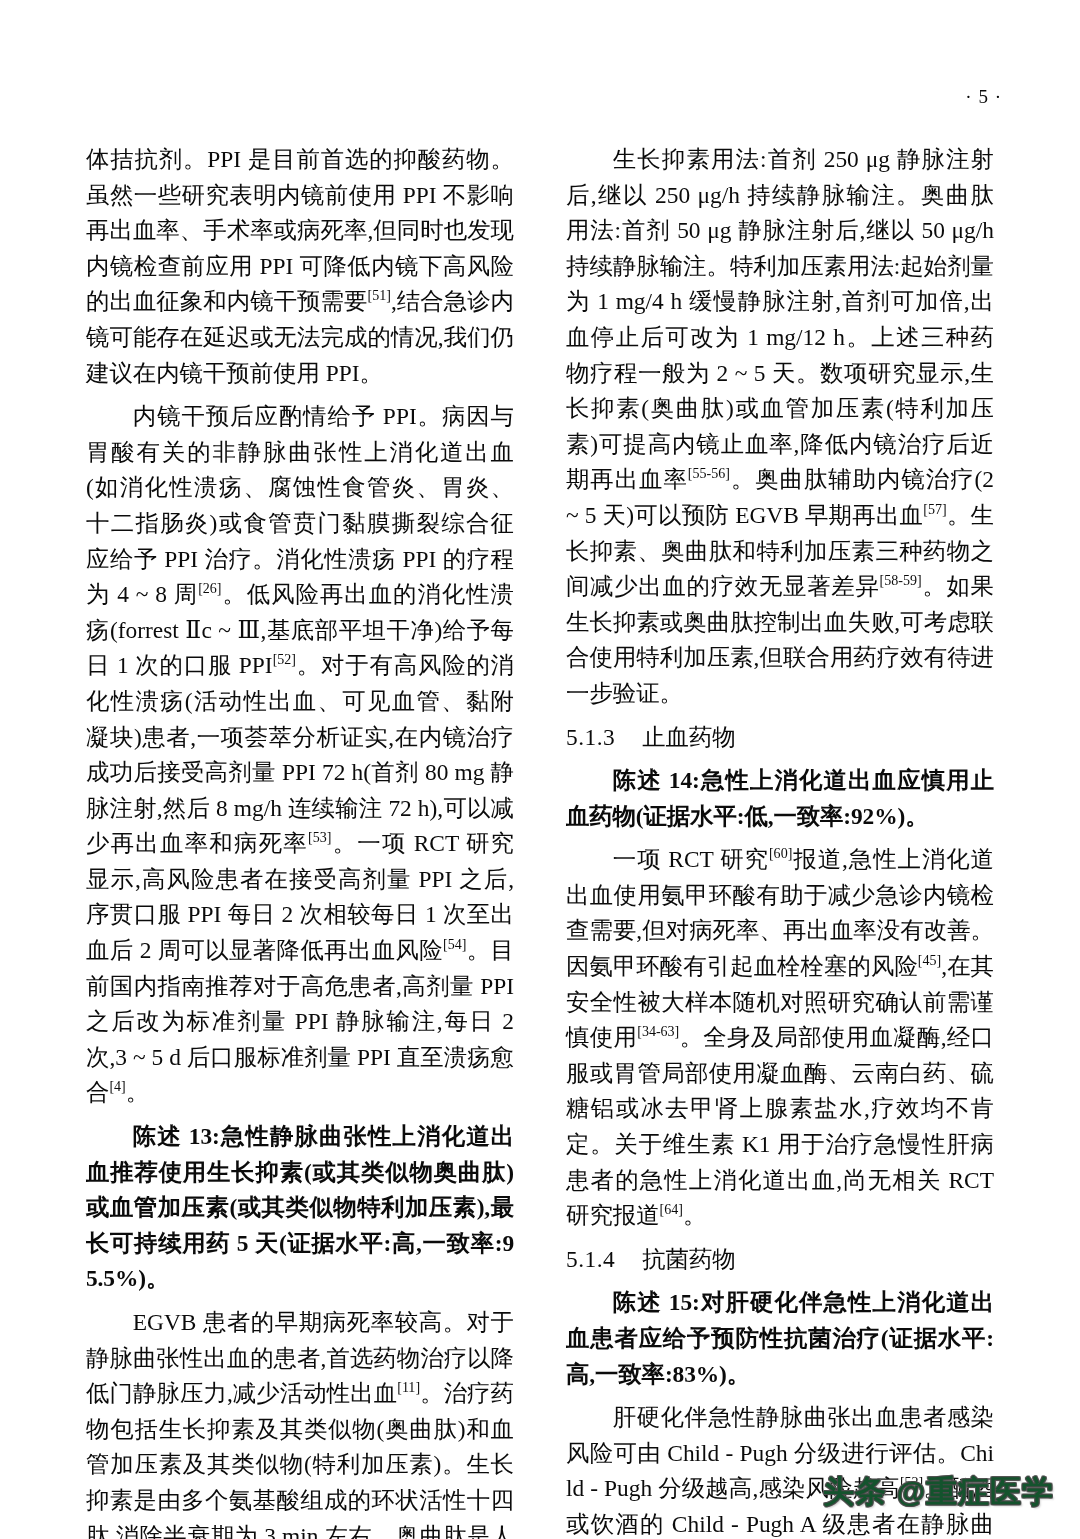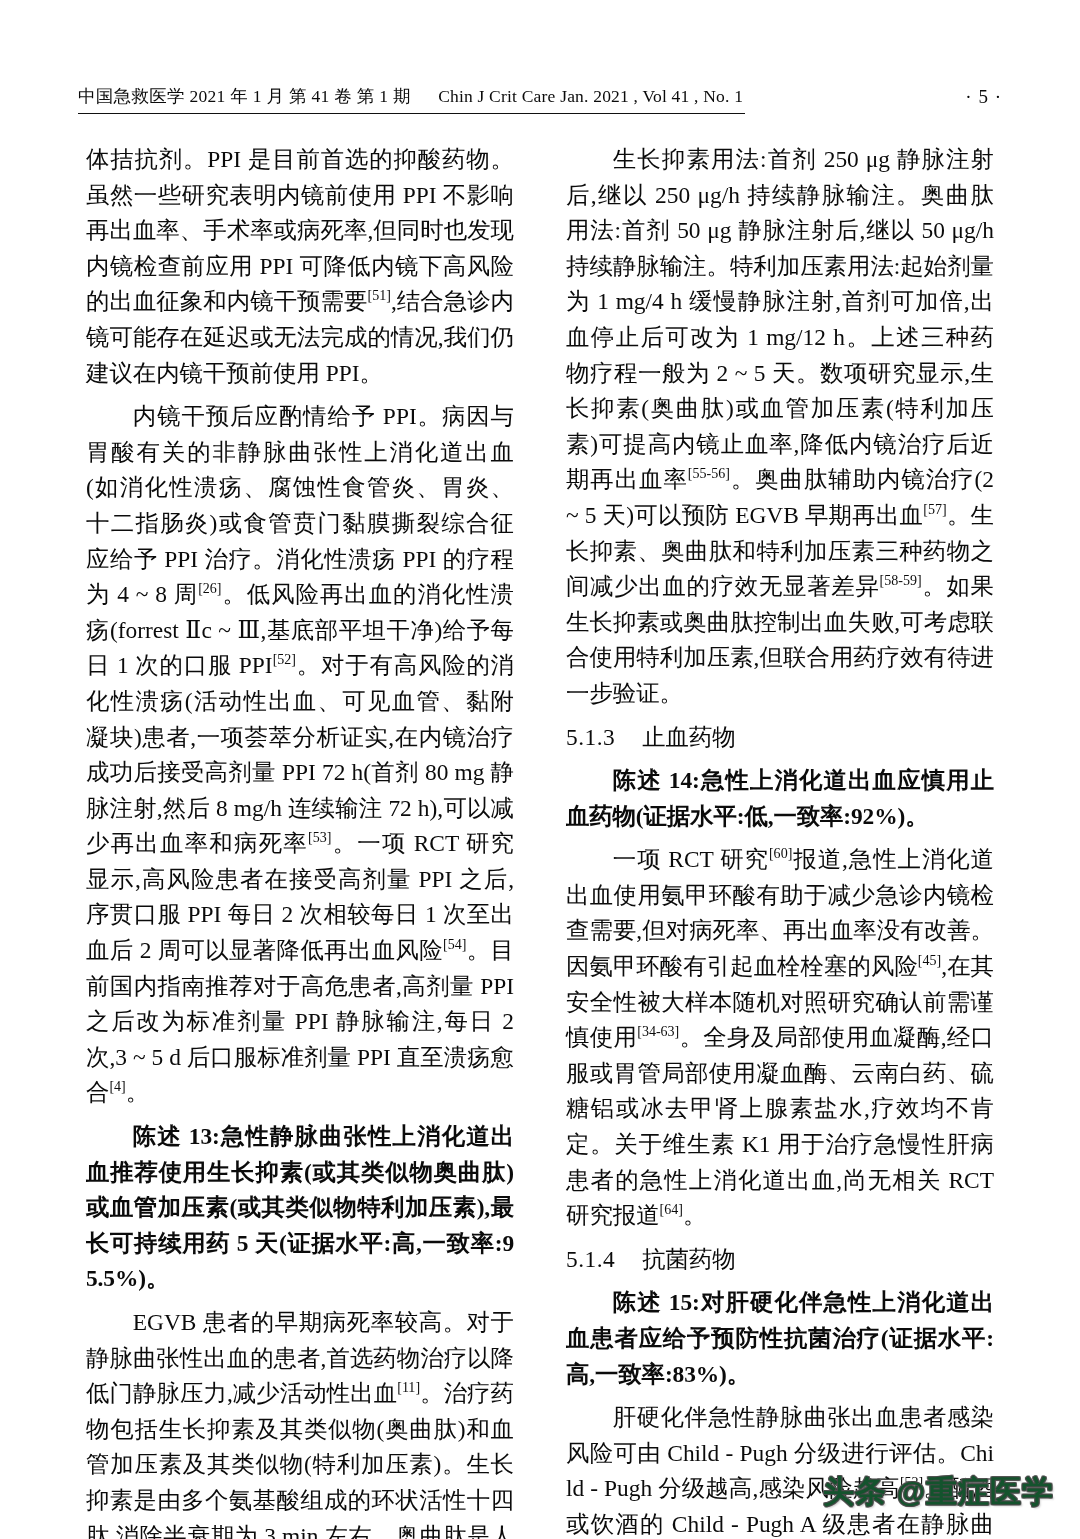--- a/index.html
+++ b/index.html
@@ -111,25 +111,20 @@
       2px 2px 2px rgba(0,0,0,0.18);
   }
   .watermark .wm-at { font-size: 29px; }
 </style>
 </head>
 <body>
 
 <div class="page">
 
   <div class="running-head">
-    <div class="rh-left">
-      <span class="cn">中国急救医学 2021 年 1 月  第 41 卷 第 1 期</span>
-      <span style="display:inline-block;width:18px"></span>
-      <span class="en">Chin J Crit Care Jan. 2021 , Vol 41 , No. 1</span>
-    </div>
     <div class="rh-page">· 5 ·</div>
   </div>
 
   <div class="body-cols">
 
     <div class="col">
 
       <p class="noindent">体拮抗剂。PPI 是目前首选的抑酸药物。虽然一些研究表明内镜前使用 PPI 不影响再出血率、手术率或病死率,但同时也发现内镜检查前应用 PPI 可降低内镜下高风险的出血征象和内镜干预需要<sup>[51]</sup>,结合急诊内镜可能存在延迟或无法完成的情况,我们仍建议在内镜干预前使用 PPI。</p>
 
       <p class="indent">内镜干预后应酌情给予 PPI。病因与胃酸有关的非静脉曲张性上消化道出血(如消化性溃疡、腐蚀性食管炎、胃炎、十二指肠炎)或食管贲门黏膜撕裂综合征应给予 PPI 治疗。消化性溃疡 PPI 的疗程为 4 ~ 8 周<sup>[26]</sup>。低风险再出血的消化性溃疡(forrest Ⅱc ~ Ⅲ,基底部平坦干净)给予每日 1 次的口服 PPI<sup>[52]</sup>。对于有高风险的消化性溃疡(活动性出血、可见血管、黏附凝块)患者,一项荟萃分析证实,在内镜治疗成功后接受高剂量 PPI 72 h(首剂 80 mg 静脉注射,然后 8 mg/h 连续输注 72 h),可以减少再出血率和病死率<sup>[53]</sup>。一项 RCT 研究显示,高风险患者在接受高剂量 PPI 之后,序贯口服 PPI 每日 2 次相较每日 1 次至出血后 2 周可以显著降低再出血风险<sup>[54]</sup>。目前国内指南推荐对于高危患者,高剂量 PPI 之后改为标准剂量 PPI 静脉输注,每日 2 次,3 ~ 5 d 后口服标准剂量 PPI 直至溃疡愈合<sup>[4]</sup>。</p>

